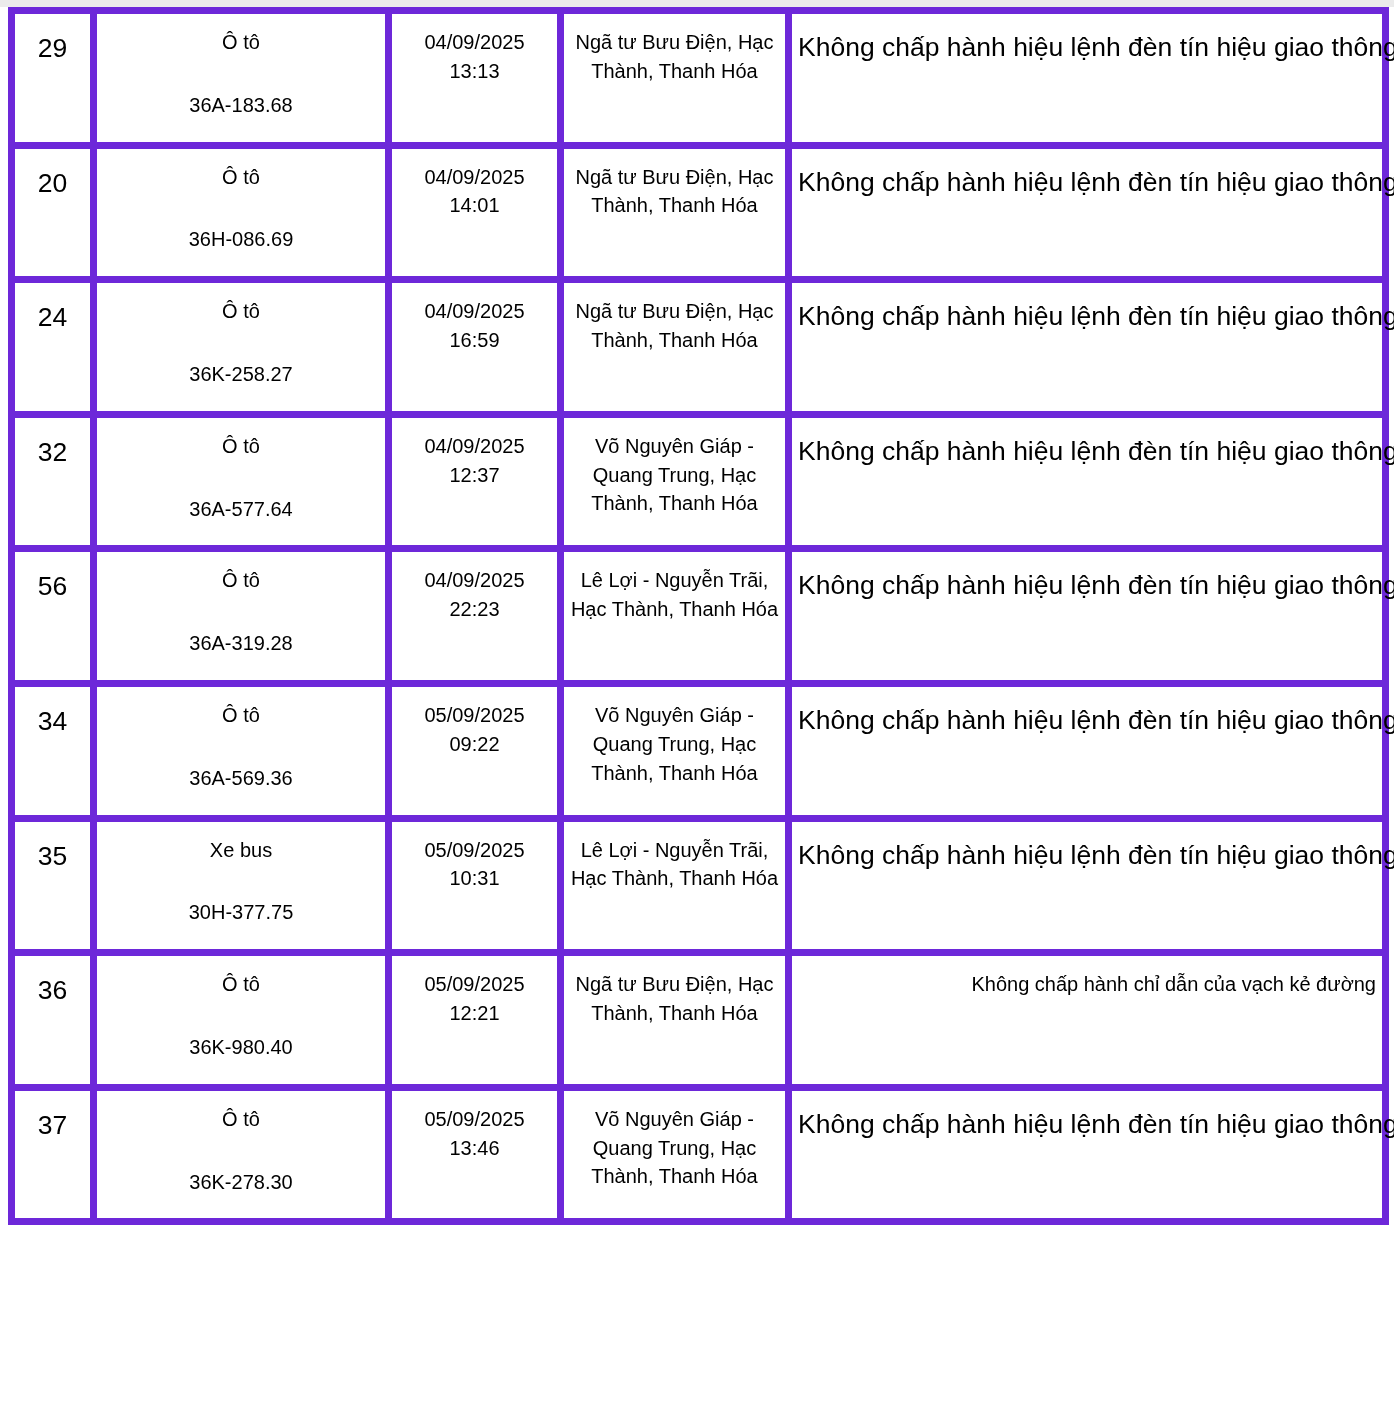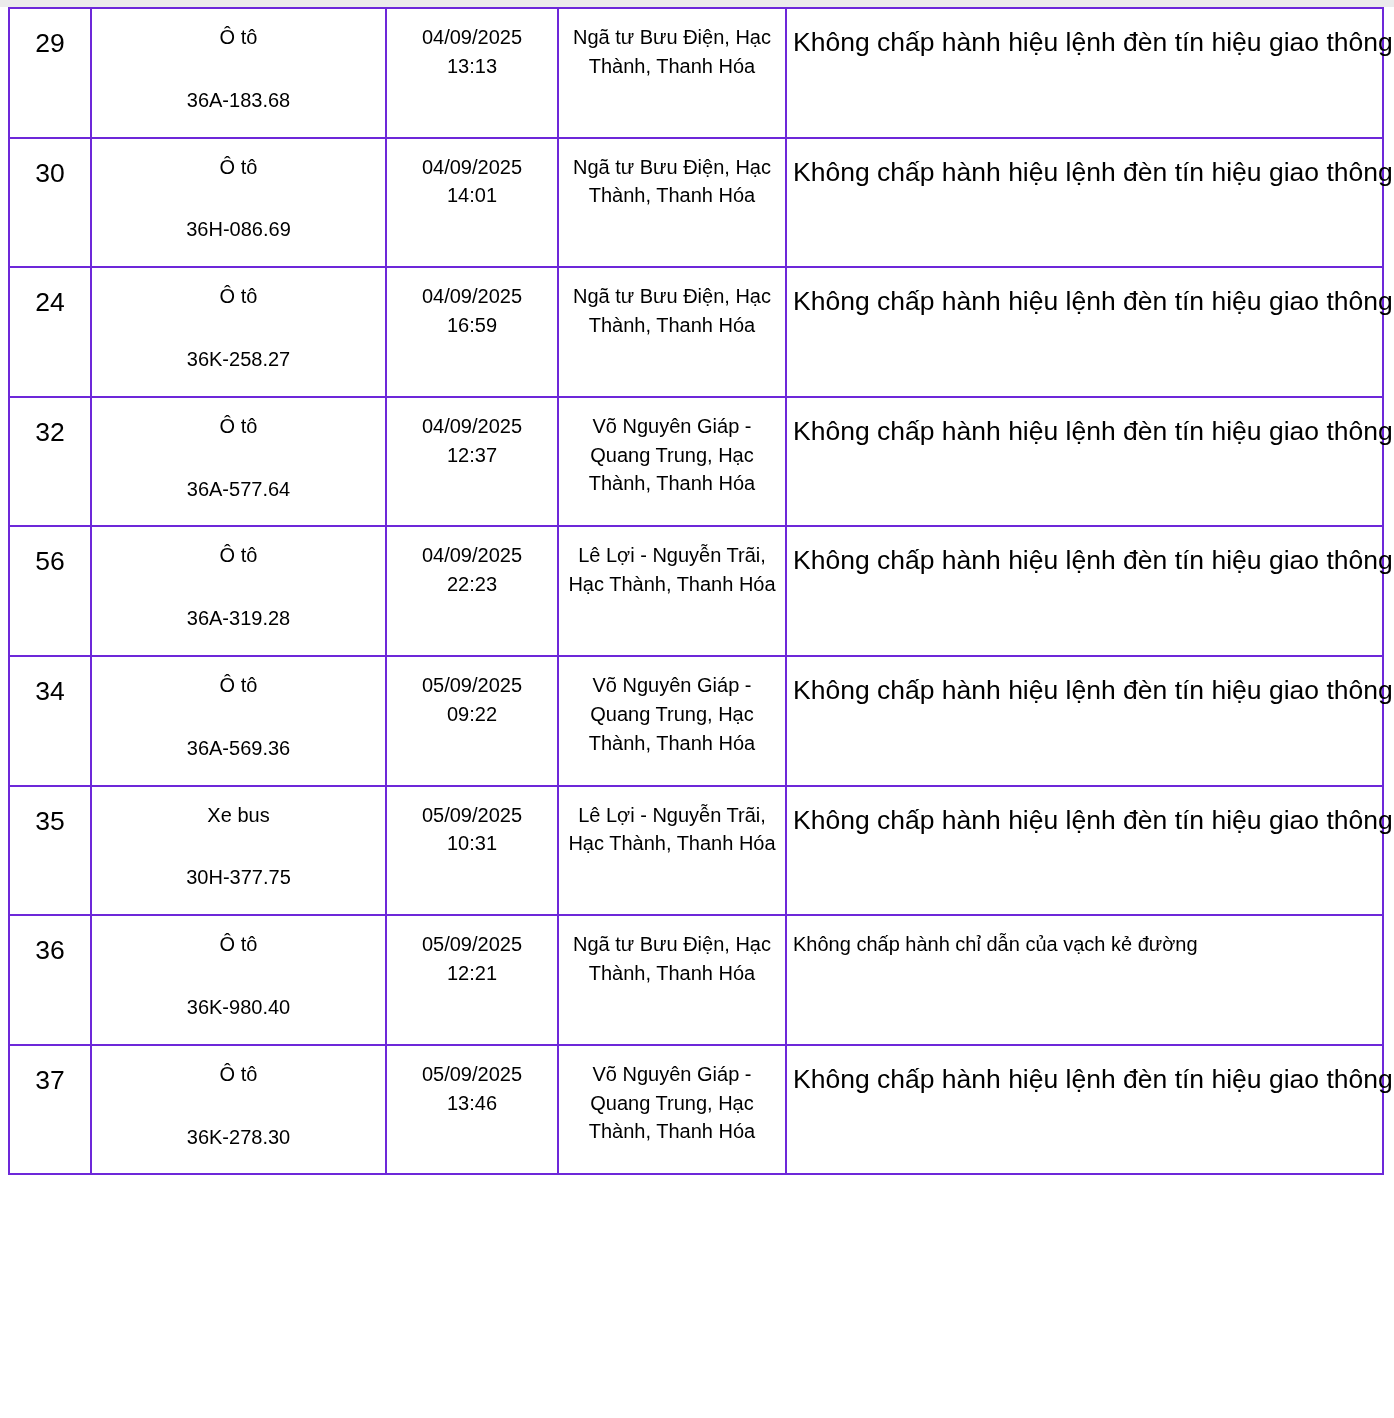--- a/index.html
+++ b/index.html
@@ -36,21 +36,21 @@
     left: 8px;
     width: 1374px;
   }
   table.violations {
     border-collapse: collapse;
     table-layout: fixed;
     width: 1374px;
     background: #ffffff;
   }
   table.violations td {
-    border: 2px solid #6d28d9;
+    border: 7px solid #6d28d9;
     vertical-align: top;
     padding: 0;
     background: #ffffff;
   }
   
   col.c-no   { width: 82px;  }
   col.c-veh  { width: 295px; }
   col.c-time { width: 172px; }
   col.c-loc  { width: 228px; }
   col.c-viol { width: 597px; }
@@ -67,21 +67,21 @@
   }
   .cell.veh .vtype { display: block; }
   .cell.veh .vplate {
     display: block;
     margin-top: 34px;
   }
   .cell.time .tdate { display: block; }
   .cell.time .ttime { display: block; }
   .cell.loc { }
   .cell.viol {
-    text-align: left;
+    text-align: right;
     white-space: nowrap;
   }
   .cell.viol.long { font-size: 26.5px; }
 </style>
 </head>
 <body>
 
 <div class="page">
 
   <div class="top-edge"></div>
@@ -116,21 +116,21 @@
           <td>
             <div class="cell loc">Ngã tư Bưu Điện, Hạc Thành, Thanh Hóa</div>
           </td>
           <td>
             <div class="cell viol long">Không chấp hành hiệu lệnh đèn tín hiệu giao thông</div>
           </td>
         </tr>
 
         <tr>
           <td>
-            <div class="cell no">30</div>
+            <div class="cell no">20</div>
           </td>
           <td>
             <div class="cell veh">
               <span class="vtype">Ô tô</span>
               <span class="vplate">36H-086.69</span>
             </div>
           </td>
           <td>
             <div class="cell time">
               <span class="tdate">04/09/2025</span>

